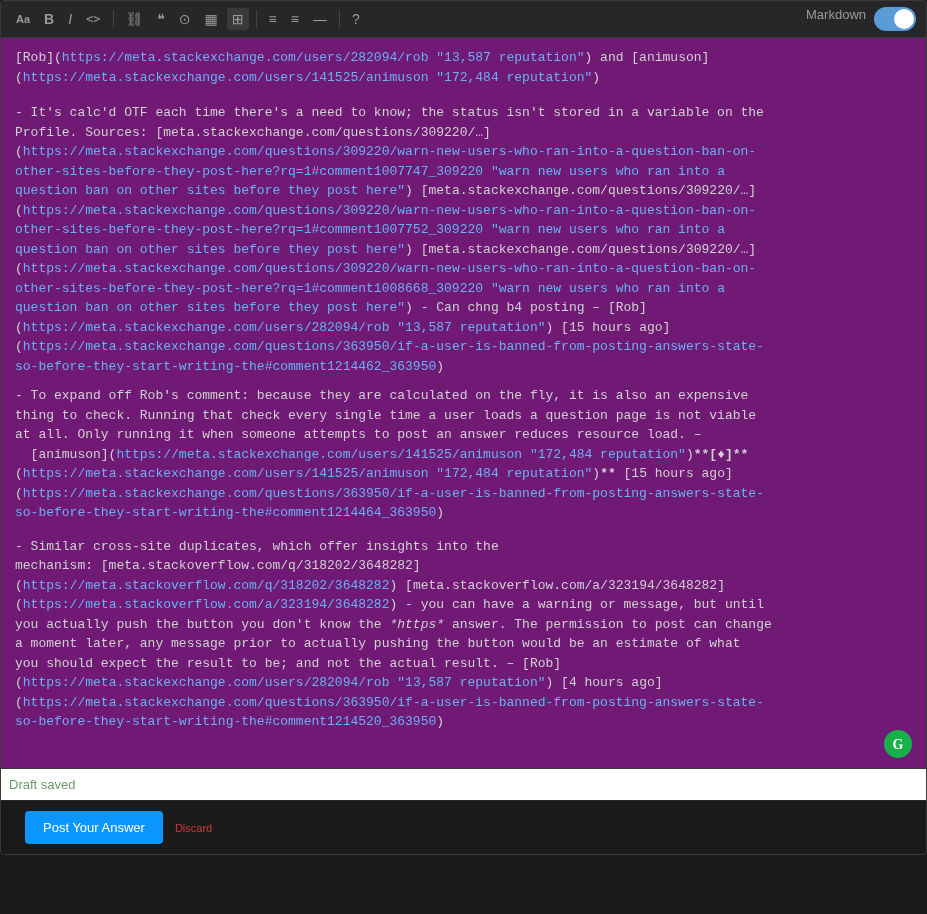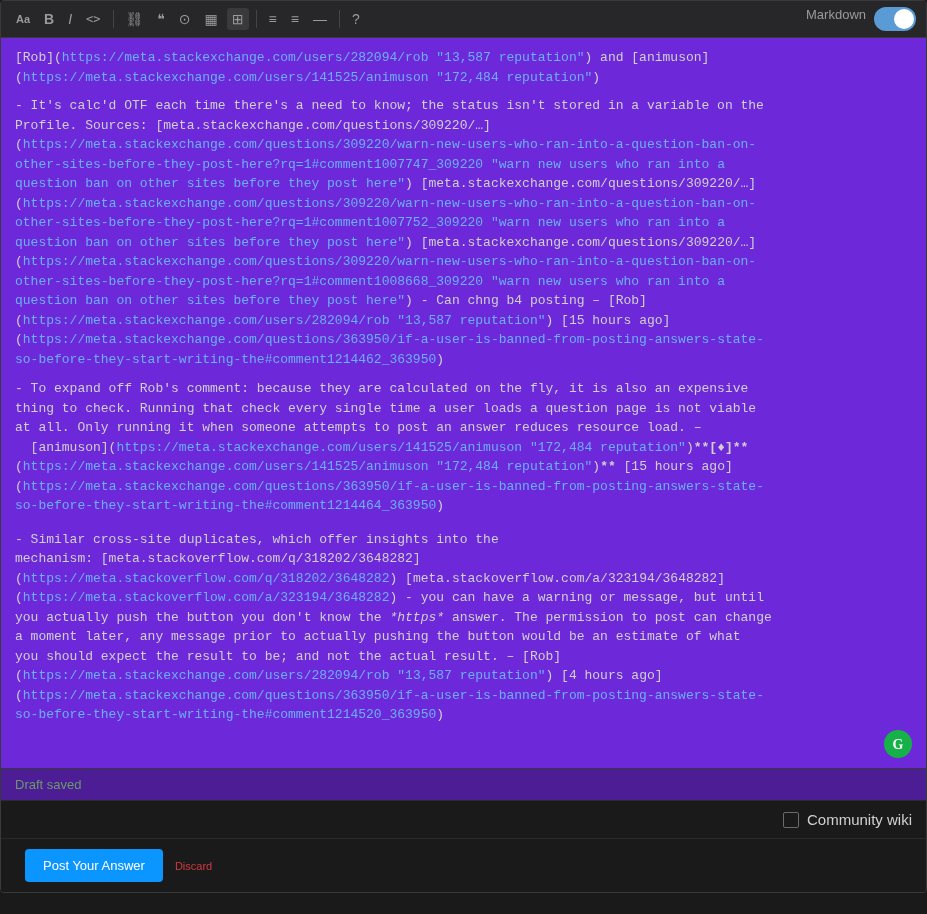--- a/index.html
+++ b/index.html
@@ -73,21 +73,21 @@
       position: absolute;
       right: 2px;
       top: 2px;
       width: 20px;
       height: 20px;
       background: white;
       border-radius: 50%;
     }
 
     .editor-content {
-      background: #6d28d9;
+      background: #701a75;
       padding: 10px 14px;
       min-height: 730px;
       color: #d0d0d0;
       font-family: 'Consolas', 'Courier New', monospace;
       font-size: 13px;
       line-height: 1.5;
       overflow-y: auto;
       position: relative;
     }
 
@@ -112,23 +112,23 @@
       display: flex;
       align-items: center;
       justify-content: center;
       color: white;
       font-size: 14px;
       font-weight: bold;
       font-family: Georgia, serif;
     }
 
     .draft-bar {
-      background: #4c1d95;
+      background: #ffffff;
       border-top: 1px solid #3a3a3b;
-      padding: 8px 14px;
+      padding: 8px 8px;
       font-family: sans-serif;
       font-size: 13px;
       color: #6a9a6a;
     }
 
     .community-wiki-bar {
       background: #1a1a1b;
       padding: 10px 14px;
       display: flex;
       align-items: center;
@@ -240,21 +240,21 @@
       <span>Markdown</span>
       <div class="toggle-switch"></div>
     </div>
   </div>
 
   <div class="editor-content">
     <p>
       [Rob](<a href="#">https://meta.stackexchange.com/users/282094/rob <span style="color:#6ab0f5;">"13,587 reputation"</span></a>) and [animuson]<br>
       (<a href="#">https://meta.stackexchange.com/users/141525/animuson <span style="color:#6ab0f5;">"172,484 reputation"</span></a>)
     </p>
-    <p style="margin-top:9px;">
+    <p style="margin-top:16px;">
       - It's calc'd OTF each time there's a need to know; the status isn't stored in a variable on the<br>
       Profile. Sources: [meta.stackexchange.com/questions/309220/…]<br>
       (<a href="#">https://meta.stackexchange.com/questions/309220/warn-new-users-who-ran-into-a-question-ban-on-<br>
       other-sites-before-they-post-here?rq=1#comment1007747_309220</a> <span style="color:#6ab0f5;">"warn new users who ran into a<br>
       question ban on other sites before they post here"</span>) [meta.stackexchange.com/questions/309220/…]<br>
       (<a href="#">https://meta.stackexchange.com/questions/309220/warn-new-users-who-ran-into-a-question-ban-on-<br>
       other-sites-before-they-post-here?rq=1#comment1007752_309220</a> <span style="color:#6ab0f5;">"warn new users who ran into a<br>
       question ban on other sites before they post here"</span>) [meta.stackexchange.com/questions/309220/…]<br>
       (<a href="#">https://meta.stackexchange.com/questions/309220/warn-new-users-who-ran-into-a-question-ban-on-<br>
       other-sites-before-they-post-here?rq=1#comment1008668_309220</a> <span style="color:#6ab0f5;">"warn new users who ran into a<br>
@@ -287,22 +287,18 @@
 
     <div class="grammarly-icon">
       <span>G</span>
     </div>
   </div>
 
   <div class="draft-bar">
     <span>Draft saved</span>
   </div>
 
-  <div class="community-wiki-bar">
-    <input type="checkbox" class="community-wiki-checkbox" style="">
-    <label class="community-wiki-label">Community wiki</label>
-  </div>
 
   <div class="bottom-bar">
     <button class="post-btn">Post Your Answer</button>
     <a href="#" class="discard-link">Discard</a>
   </div>
 </div>
 
 </body></html>

